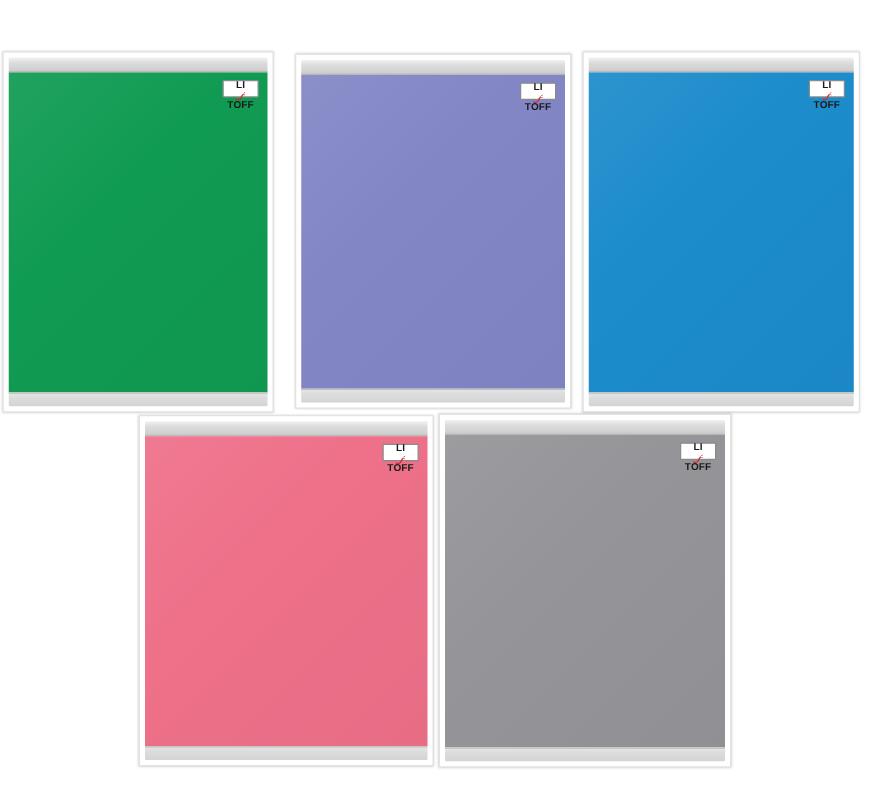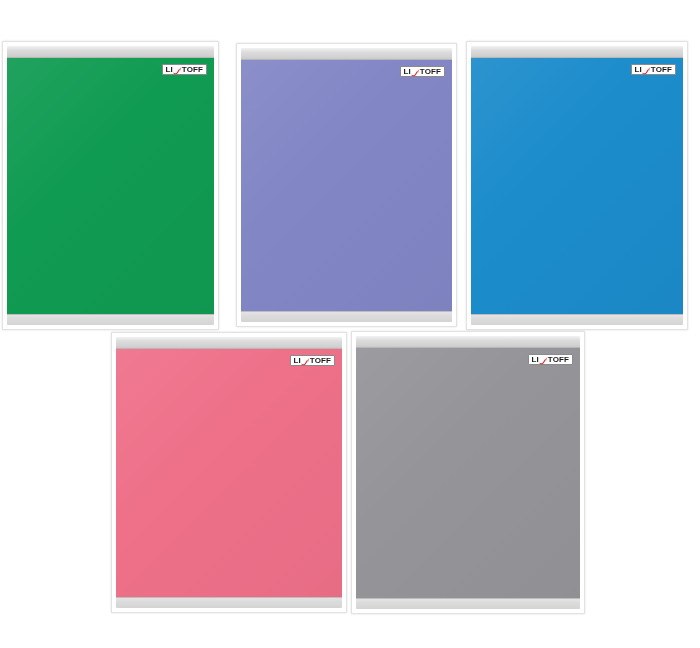--- a/index.html
+++ b/index.html
@@ -88,28 +88,29 @@
   }
 
   
   .logo-badge {
     position: absolute;
     top: 6px;
     right: 7px;
     background: #ffffff;
     border: 1px solid #8a8a8a;
     border-radius: 1px;
-    padding: 1px 3px 1px 3px;
+    padding: 11px 3px 1px 3px;
     display: flex;
-    align-items: flex-start;
+    align-items: center;
     justify-content: center;
     line-height: 1;
     height: 11px;
     box-sizing: border-box;
     z-index: 4;
+    flex-direction: column;
   }
   .logo-text {
     font-family: "Liberation Sans", sans-serif;
     font-weight: bold;
     font-size: 8px;
     letter-spacing: 0.1px;
     color: #1b1b1b;
     white-space: nowrap;
     display: inline-block;
   }

